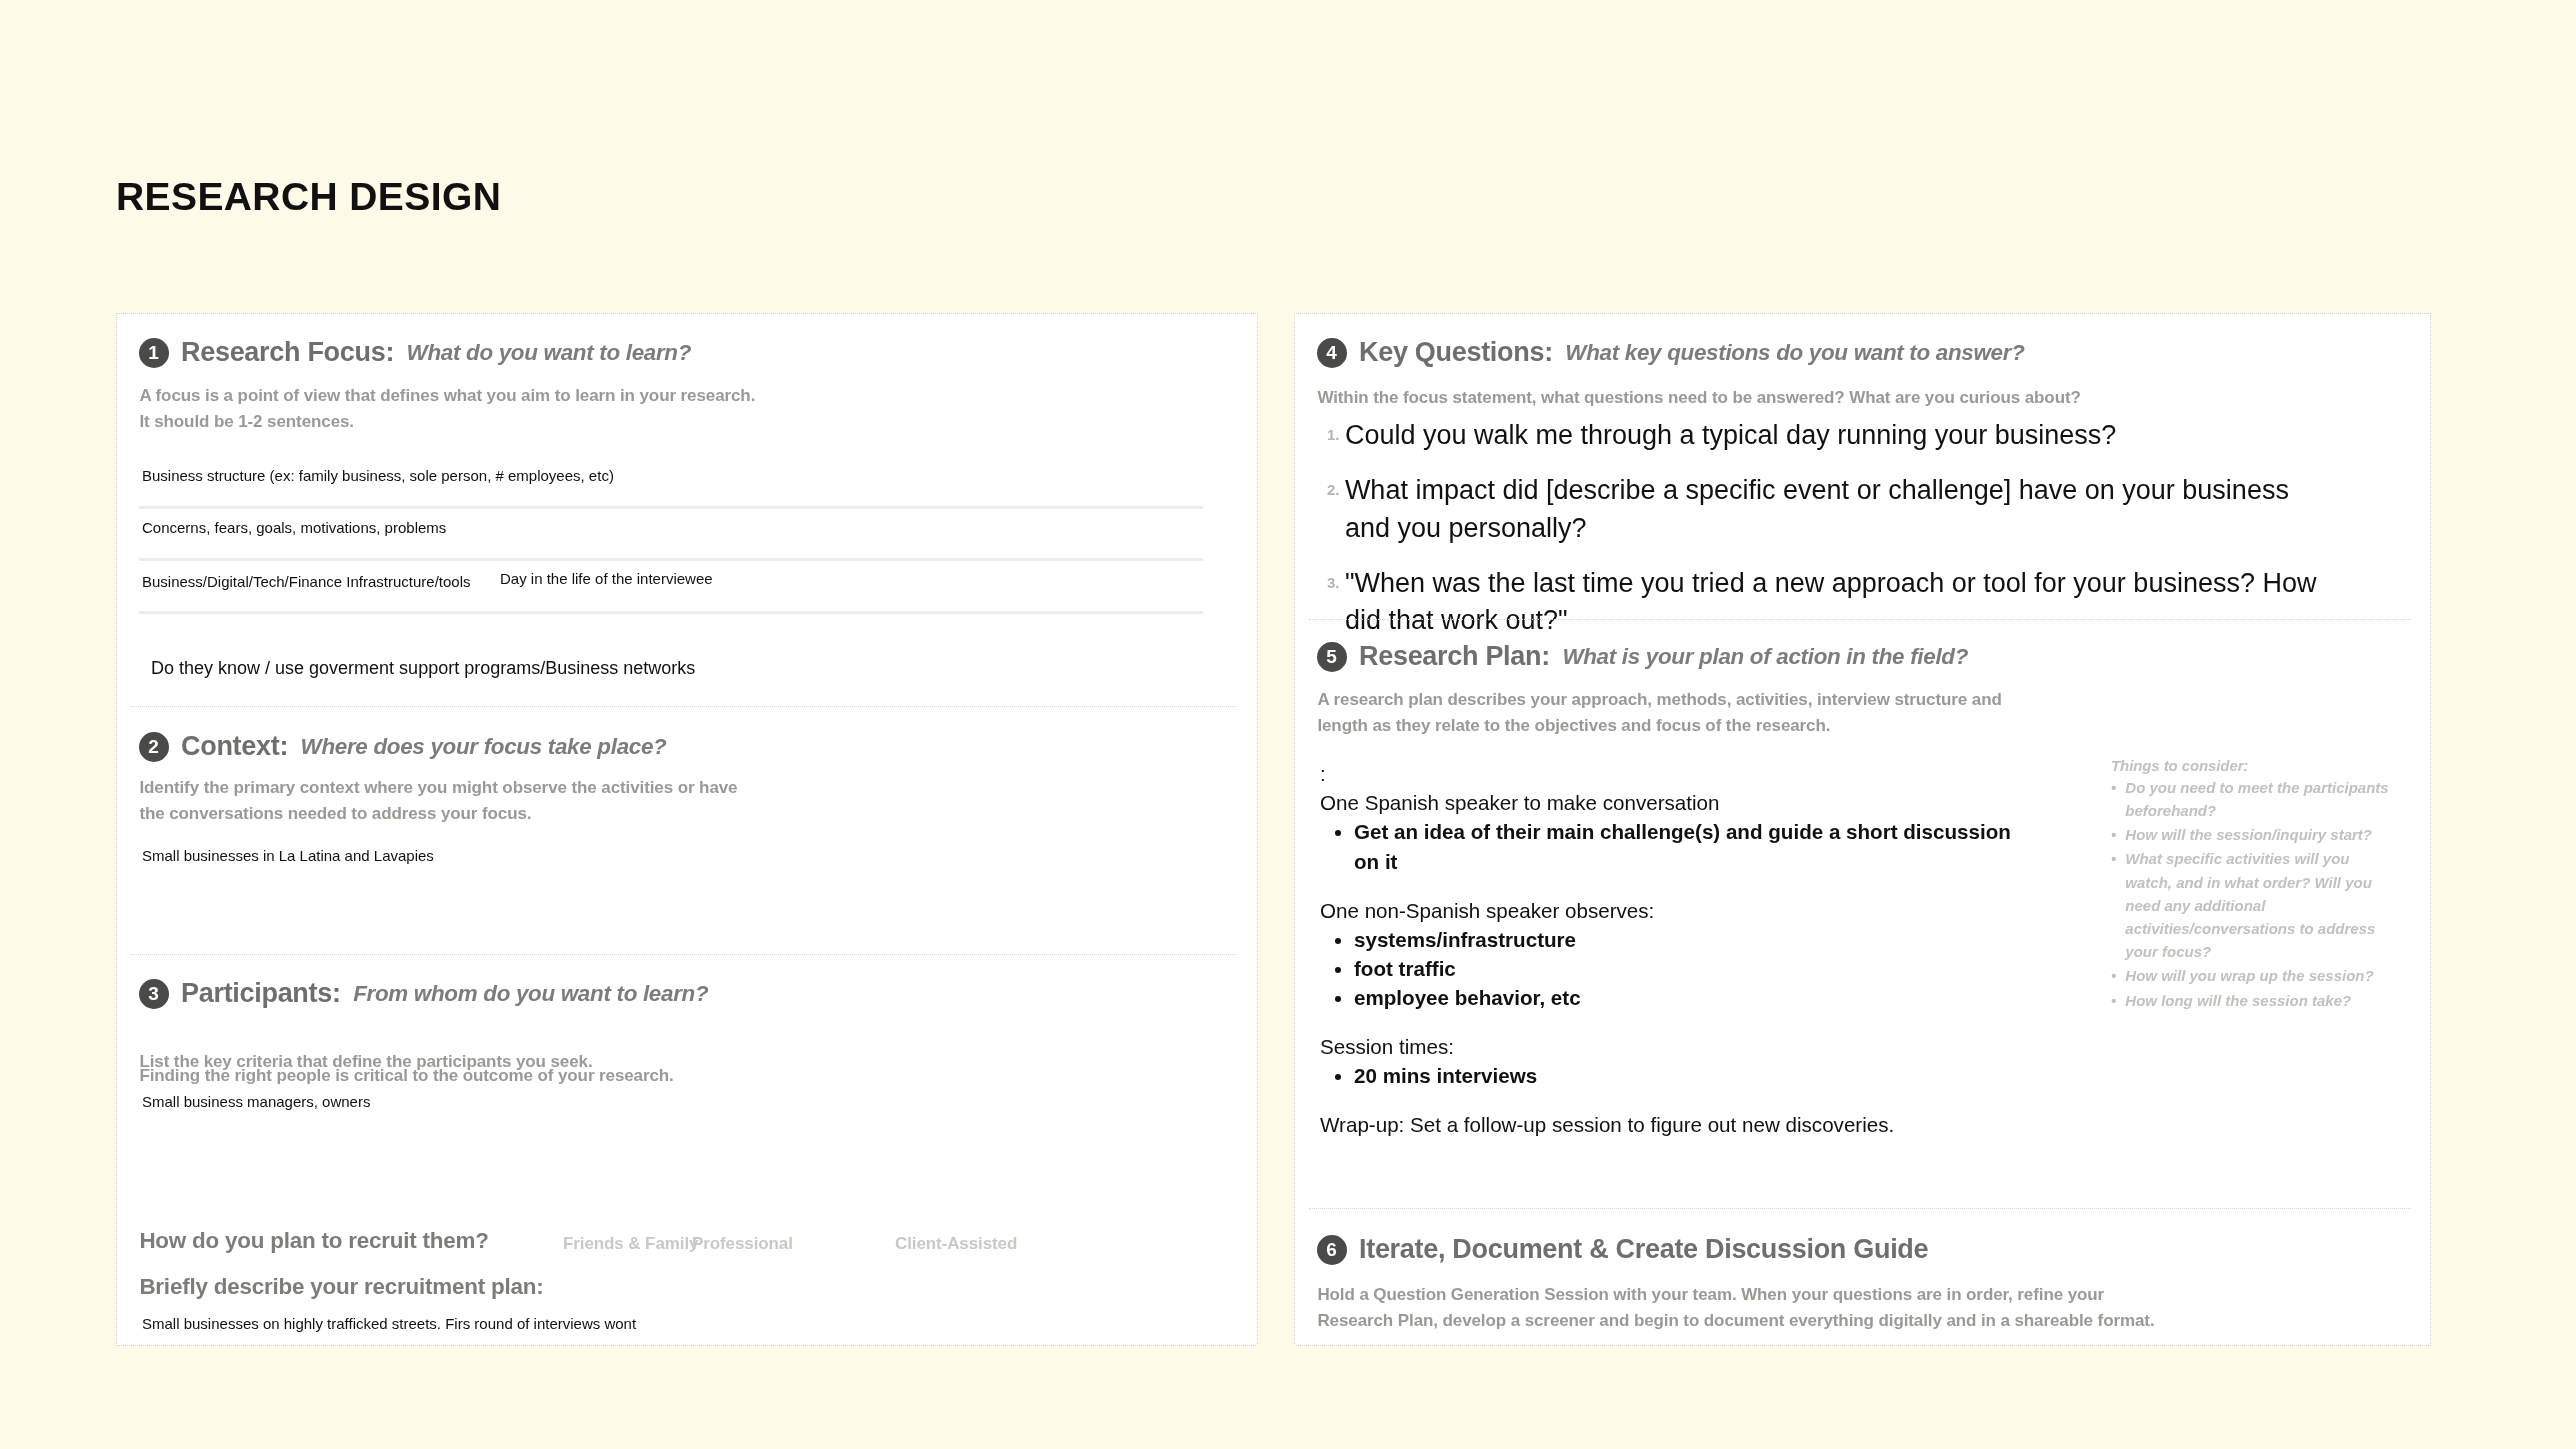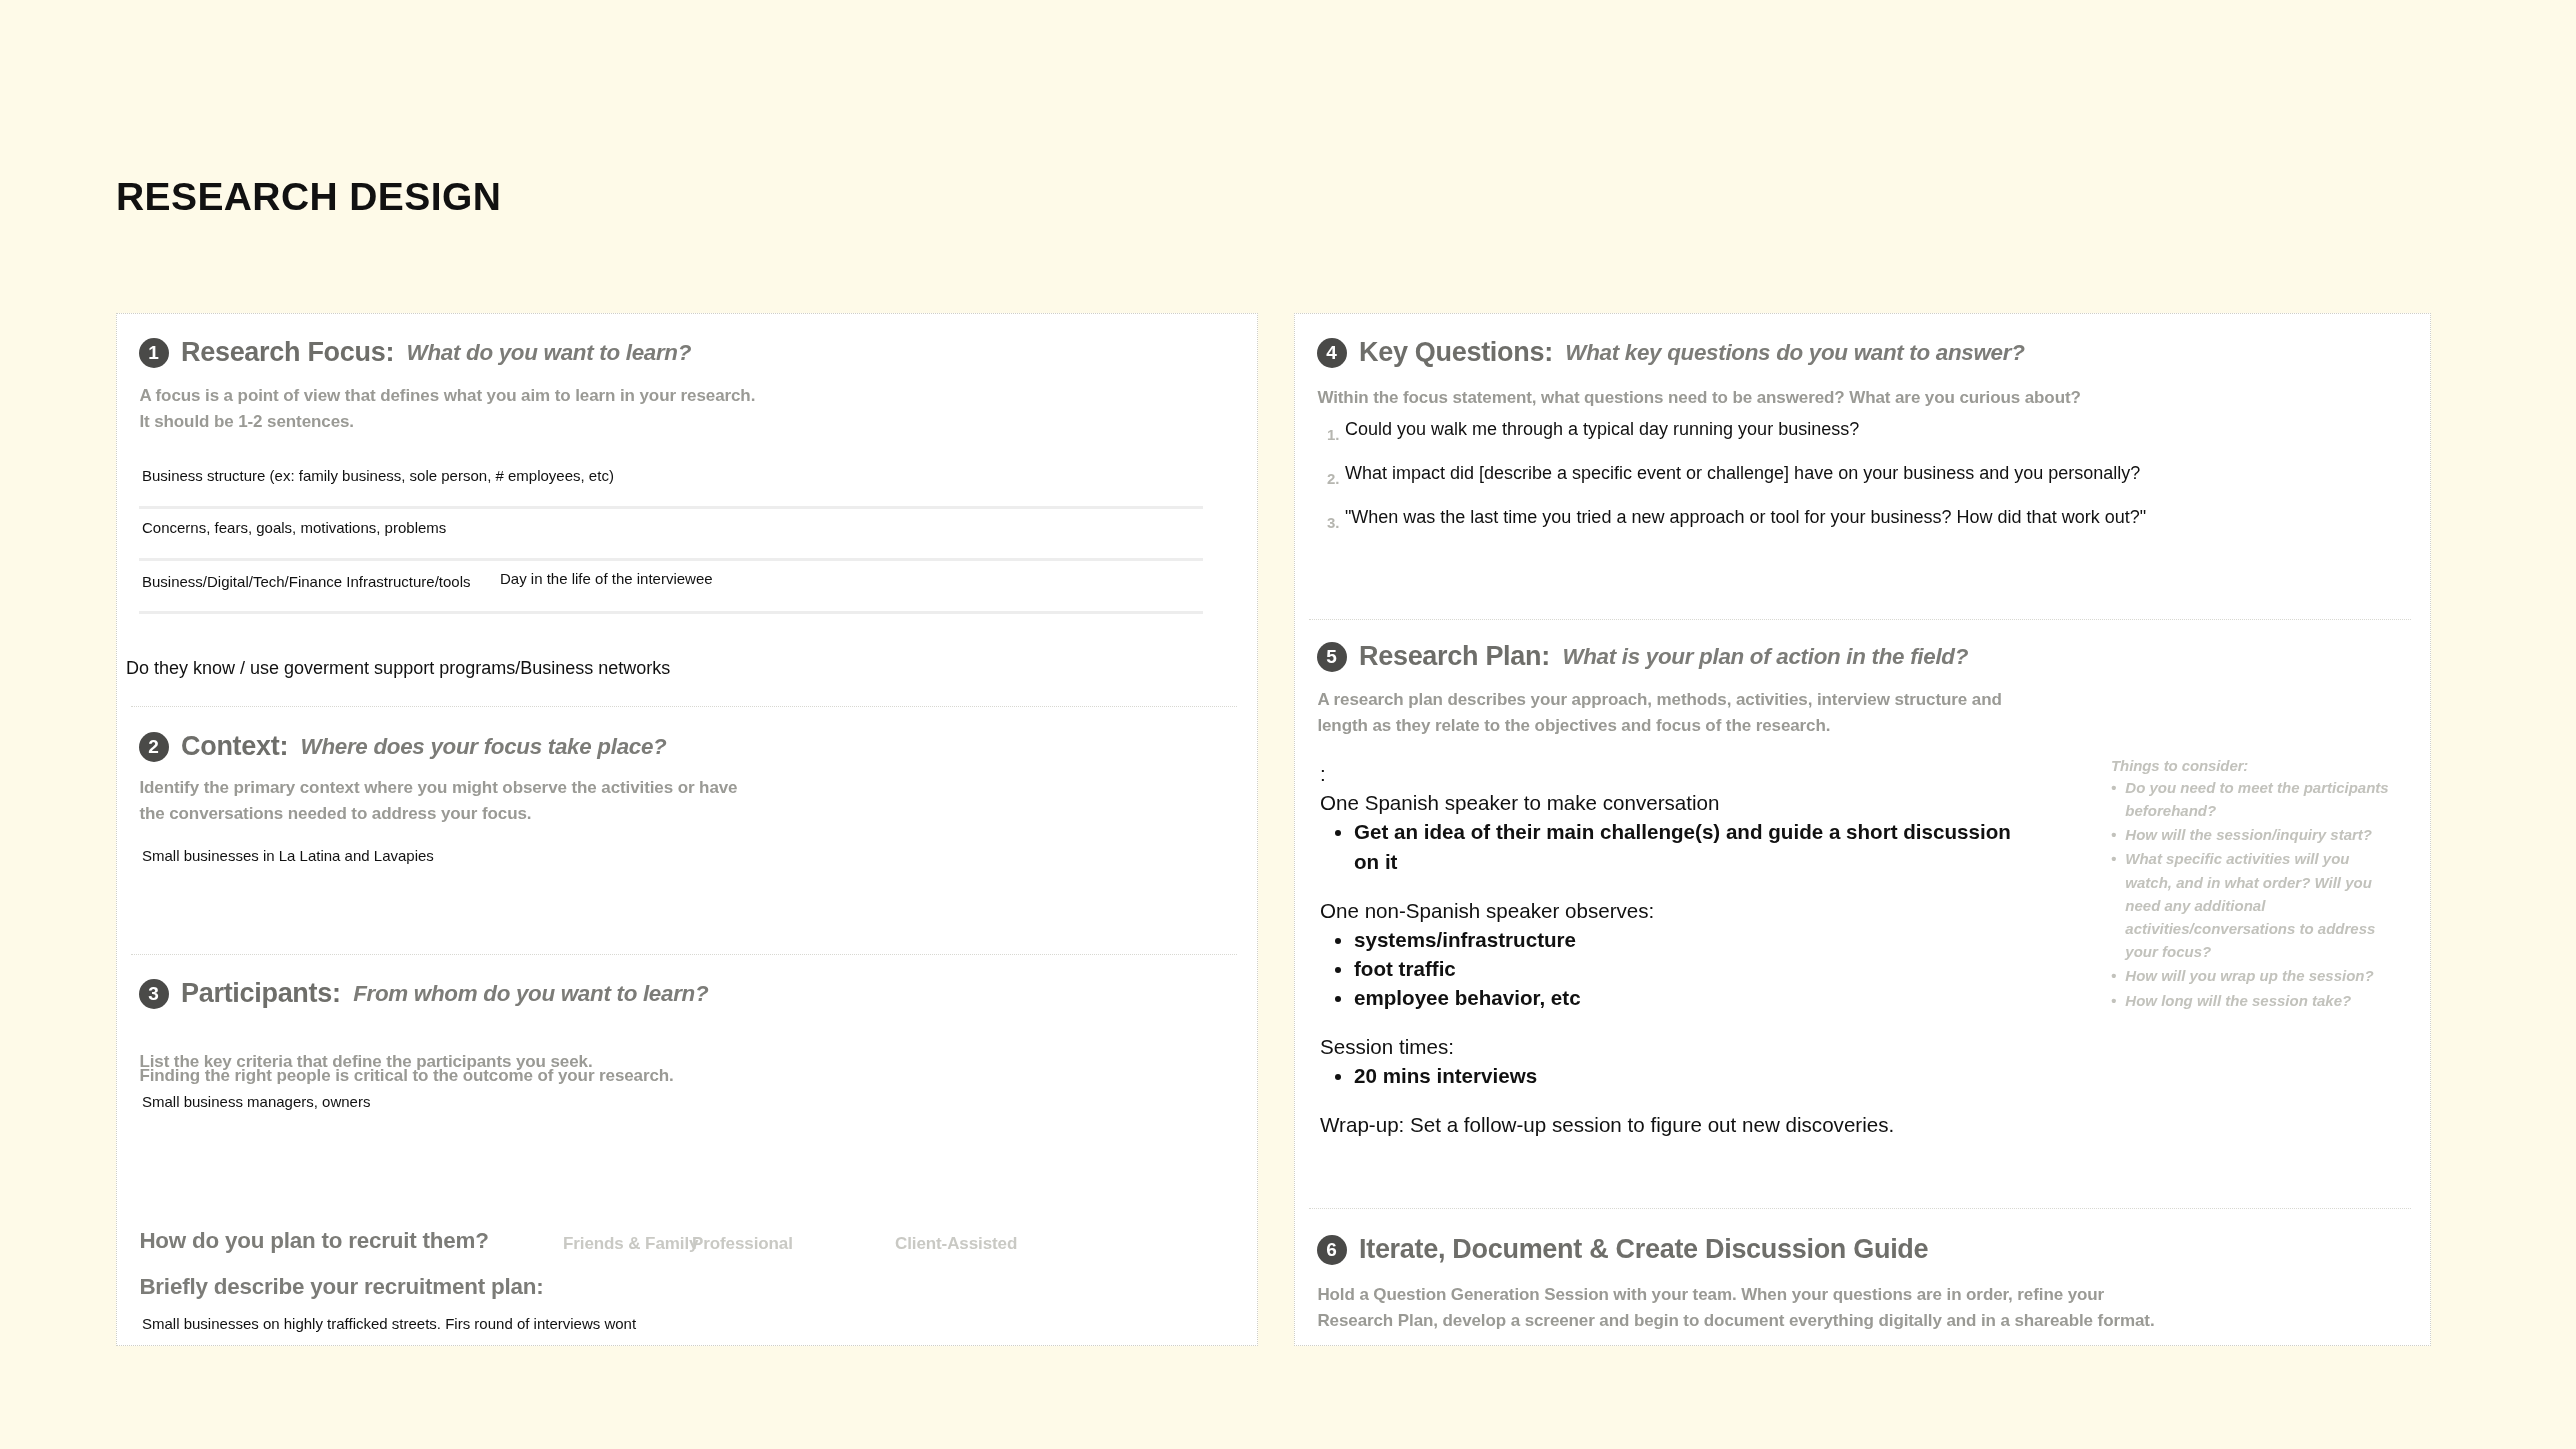--- a/index.html
+++ b/index.html
@@ -127,21 +127,21 @@
     font-size: 15px;
     font-weight: bold;
     color: #B6B6B0;
     width: 23px;
     flex: 0 0 auto;
     text-align: right;
     padding-right: 5.4px;
     padding-top: 9px;
   }
   .qtext {
-    font-size: 18px;
+    font-size: 27px;
     color: #111111;
     line-height: 1.38;
   }
 
   
   .plan-body { font-size: 20.6px; color: #111111; line-height: 1.42; }
   .plan-body ul { margin: 0 0 0 12.5px; padding-left: 21.5px; }
   .plan-body li { margin: 0; font-weight: bold; }
   .plan-gap { height: 19.7px; }
 
@@ -193,21 +193,21 @@
     <div class="abs answer" style="left:25px; top:152px;">Business structure (ex: family business, sole person, # employees, etc)</div>
     <div class="rule-solid" style="left:22.4px; top:192px; width:1064px;"></div>
 
     <div class="abs answer" style="left:25px; top:204px;">Concerns, fears, goals, motivations, problems</div>
     <div class="rule-solid" style="left:22.4px; top:244px; width:1064px;"></div>
 
     <div class="abs answer" style="left:25px; top:258px;">Business/Digital/Tech/Finance Infrastructure/tools</div>
     <div class="abs answer" style="left:383px; top:255px;">Day in the life of the interviewee</div>
     <div class="rule-solid" style="left:22.4px; top:297px; width:1064px;"></div>
 
-    <div class="abs answer" style="left:9px; top:343px; font-size:18px;">Do they know / use goverment support programs/Business networks</div>
+    <div class="abs answer" style="left:34px; top:343px; font-size:18px;">Do they know / use goverment support programs/Business networks</div>
 
     <div class="hr-dotted" style="left:14.3px; top:392px; width:1106px;"></div>
 
     <div class="abs sec-head" style="left:21.5px; top:417px;">
       <span class="badge">2</span>
       <span class="sec-title">Context:</span>
       <span class="sec-sub">Where does your focus take place?</span>
     </div>
     <div class="abs sec-desc" style="left:22.4px; top:462px;">Identify the primary context where you might observe the activities or have</div>
     <div class="abs sec-desc" style="left:22.4px; top:488px;">the conversations needed to address your focus.</div>

